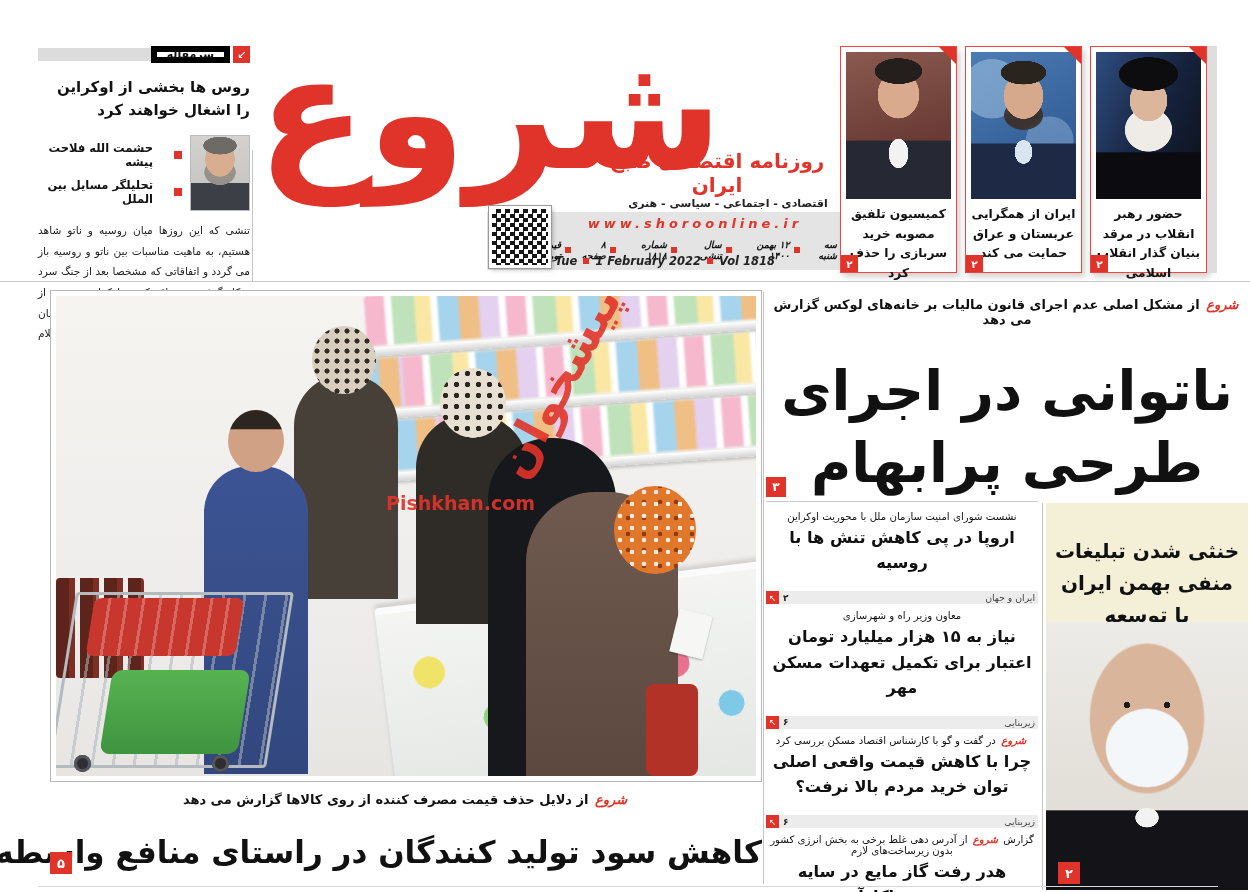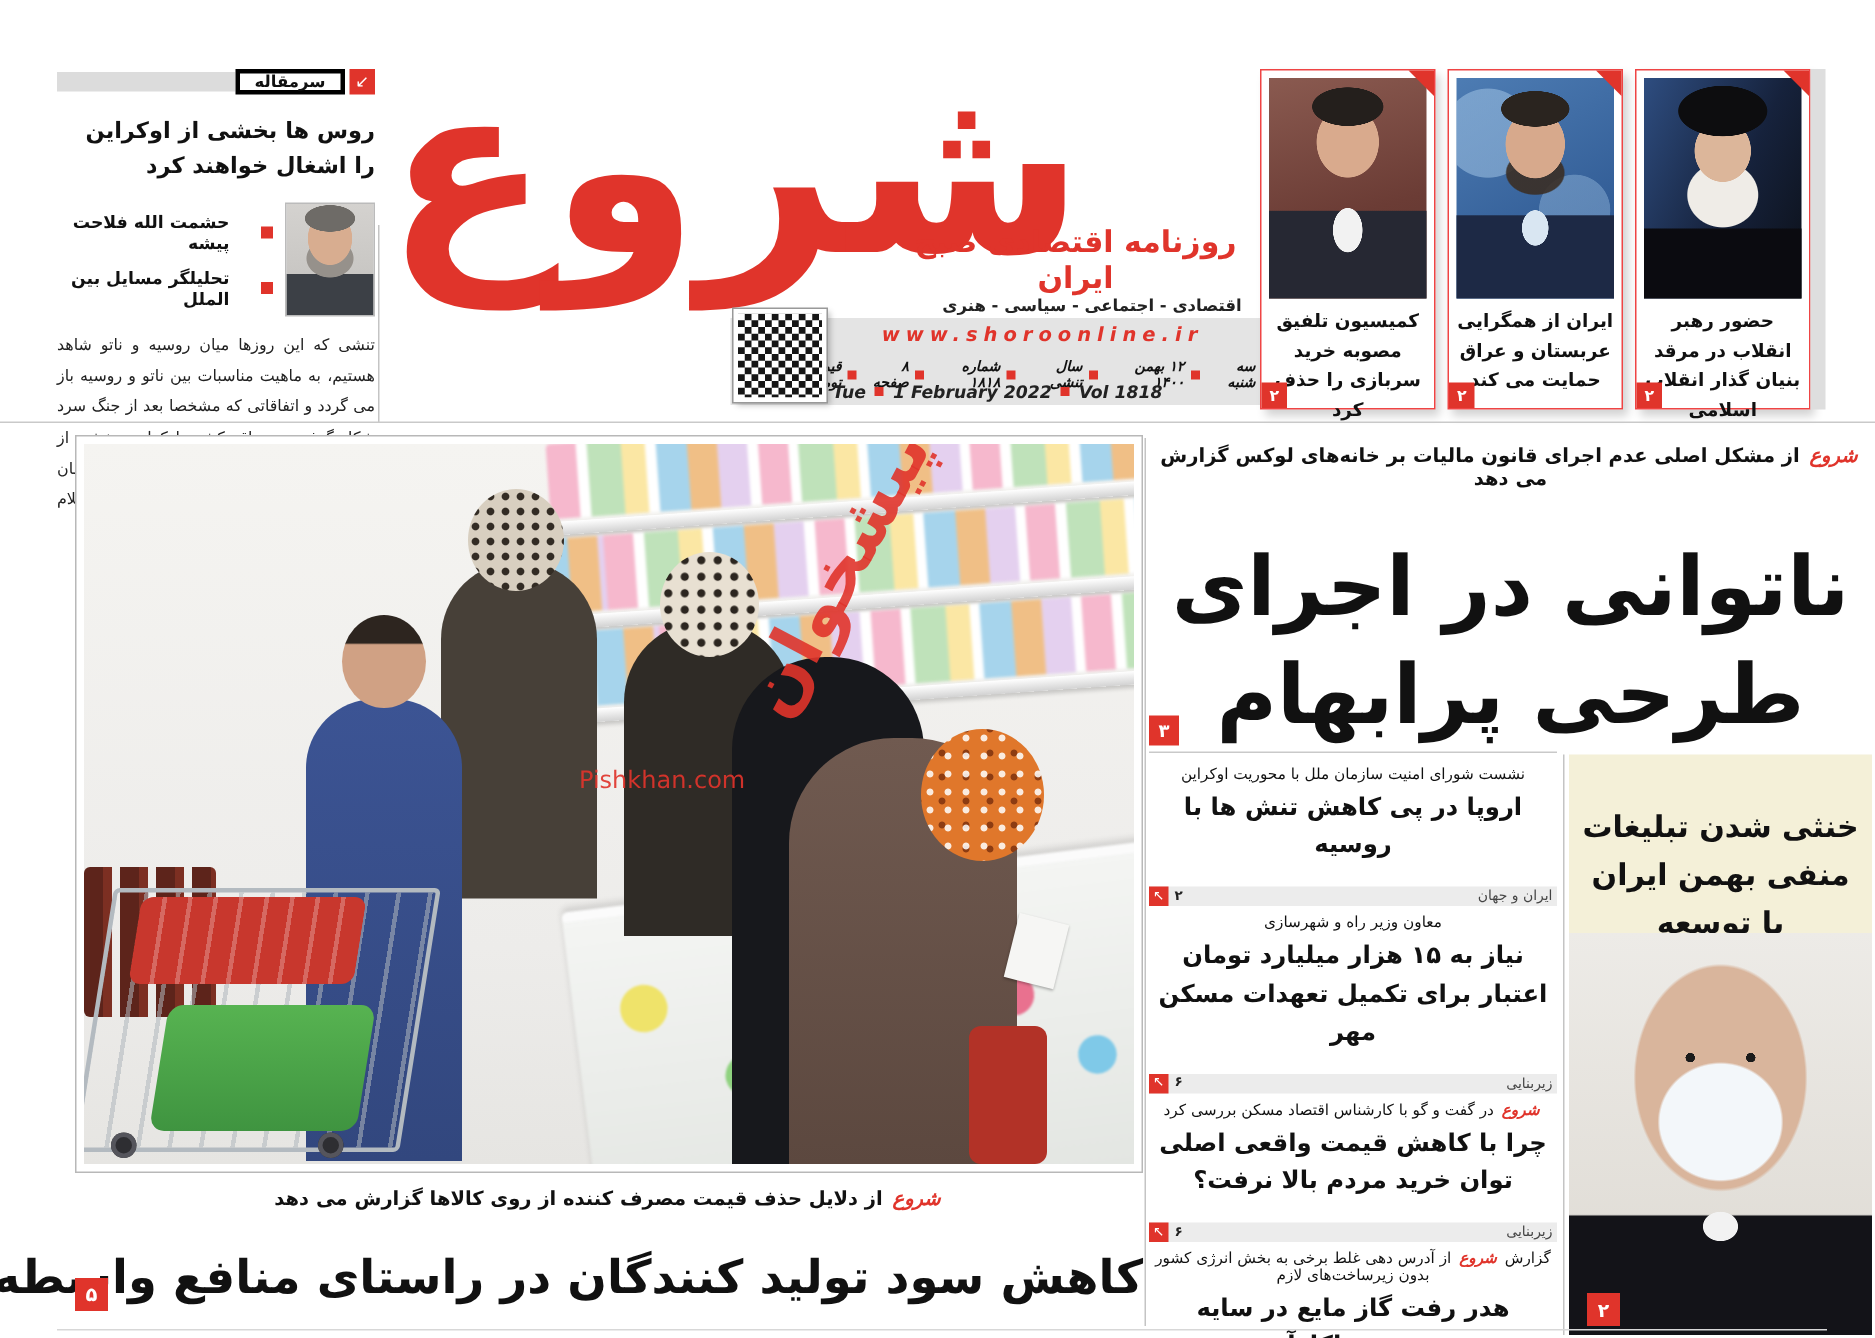--- a/index.html
+++ b/index.html
@@ -9,21 +9,21 @@
   .vline{position:absolute;width:1px;background:#c4c4c4;}
   .rtl{direction:rtl;}
   .badge{position:absolute;background:#e0342b;color:#fff;font-weight:bold;
          display:flex;align-items:center;justify-content:center;}
   .inline-logo{color:#e0342b;font-weight:bold;font-style:italic;margin:0 2px;}
 
   
   .editorial{position:absolute;left:38px;top:46px;width:212px;direction:rtl;}
   .ed-tab{display:flex;direction:ltr;height:17px;align-items:stretch;}
   .ed-strip{flex:1;background:#dcdcdc;margin:2px 0;}
-  .ed-label{border:3px solid #000000;background:#fff;font-size:11px;font-weight:bold;
+  .ed-label{border:6px solid #000000;background:#fff;font-size:11px;font-weight:bold;
             padding:0 10px;display:flex;align-items:center;}
   .ed-icon{width:17px;background:#e0342b;color:#fff;font-size:11px;margin-left:3px;
            display:flex;align-items:center;justify-content:center;}
   .ed-title{font-size:15px;font-weight:bold;line-height:1.55;margin-top:13px;text-align:right;}
   .ed-author{display:flex;direction:ltr;margin-top:11px;gap:8px;}
   .ed-author-info{flex:1;display:flex;flex-direction:column;gap:9px;padding-top:6px;direction:rtl;}
   .ed-author-line{display:flex;align-items:center;gap:21px;font-size:11.5px;font-weight:bold;}
   .sq{width:8px;height:8px;background:#e0342b;flex:0 0 auto;}
   .ed-photo{width:58px;height:74px;border:1px solid #bbb;background:
     radial-gradient(ellipse 17px 9px at 50% 13%, #6e6b67 97%, transparent),
@@ -144,22 +144,22 @@
     background-image:repeating-linear-gradient(90deg,transparent 0 14px,rgba(255,255,255,.25) 14px 17px);}
   .cart-green{position:absolute;left:44px;top:78px;width:138px;height:84px;border-radius:10px;
     transform:skewX(-9deg);background:linear-gradient(#57b351,#3f9440);}
   .wheel{position:absolute;bottom:-4px;width:17px;height:17px;border-radius:50%;background:#2e2e32;
     box-shadow:inset 0 0 0 3px #55555c;}
   .w1{left:12px;} .w2{left:150px;}
   .jars{position:absolute;left:0;top:282px;width:88px;height:100px;border-radius:4px;filter:blur(.5px);
     background:repeating-linear-gradient(90deg,#5d241b 0 13px,#7c2f22 13px 19px,rgba(0,0,0,0) 19px 24px);}
   .wm-fa{position:absolute;left:398px;top:58px;font-size:48px;font-weight:bold;
     color:rgba(224,52,43,.9);transform:rotate(-62deg);direction:rtl;z-index:6;}
-  .wm-en{position:absolute;left:330px;top:196px;font-size:16px;font-weight:normal;
-    color:rgba(224,52,43,.92);z-index:6;margin-top:18px;}
+  .wm-en{position:absolute;left:330px;top:196px;font-size:19px;font-weight:bold;
+    color:rgba(224,52,43,.92);z-index:6;}
   .photo-kicker{position:absolute;left:50px;top:792px;width:712px;text-align:center;
     font-size:13px;font-weight:bold;direction:rtl;}
   .photo-title{position:absolute;left:50px;top:813px;width:712px;text-align:center;
     font-size:31px;font-weight:bold;direction:rtl;white-space:nowrap;}
   .photo-badge{left:50px;top:852px;width:22px;height:22px;font-size:13px;}
 
   
   .lead-kicker{position:absolute;left:770px;top:297px;width:474px;text-align:center;
     font-size:13px;font-weight:bold;direction:rtl;}
   .lead-title{position:absolute;left:770px;top:318px;width:474px;text-align:center;

